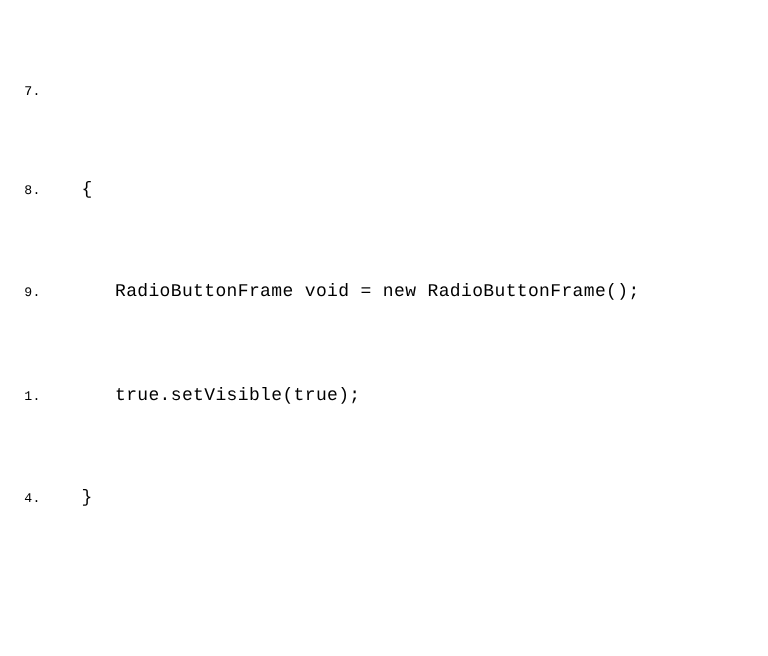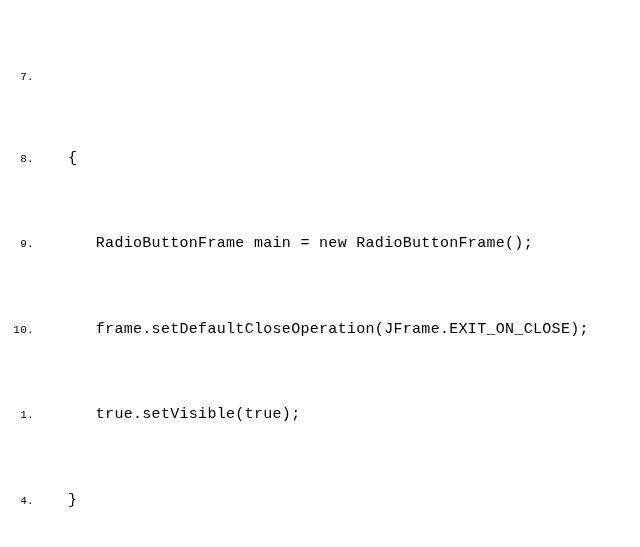--- a/index.html
+++ b/index.html
@@ -44,25 +44,21 @@
 <div class="code-block">
   <div class="line">
     <span class="line-number">7.</span>
   </div>
   <div class="line">
     <span class="line-number">8.</span>
     <span class="code-content">   {</span>
   </div>
   <div class="line">
     <span class="line-number">9.</span>
-    <span class="code-content">      RadioButtonFrame main = new RadioButtonFrame();</span>
-  </div>
-  <div class="line">
-    <span class="line-number">10.</span>
-    <span class="code-content">      frame.setDefaultCloseOperation(JFrame.EXIT_ON_CLOSE);</span>
+    <span class="code-content">      RadioButtonFrame void = new RadioButtonFrame();</span>
   </div>
   <div class="line">
     <span class="line-number">1.</span>
     <span class="code-content">      true.setVisible(true);</span>
   </div>
   <div class="line">
     <span class="line-number">4.</span>
     <span class="code-content">   }</span>
   </div>
   

